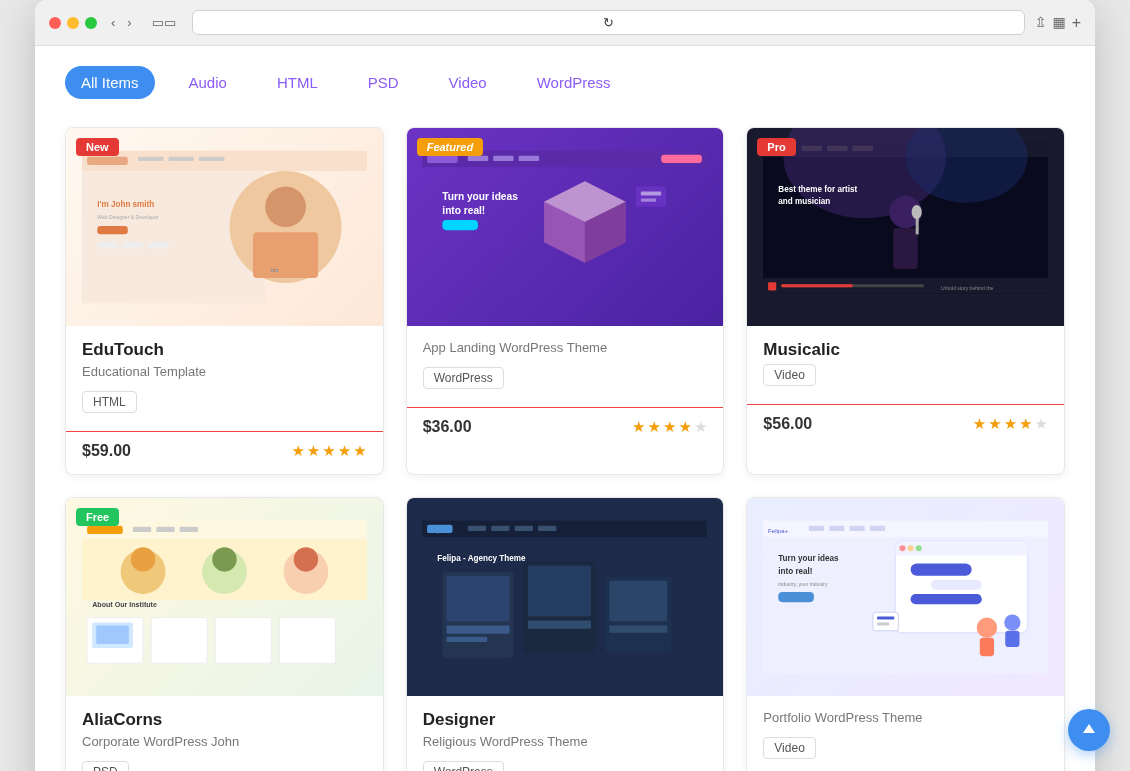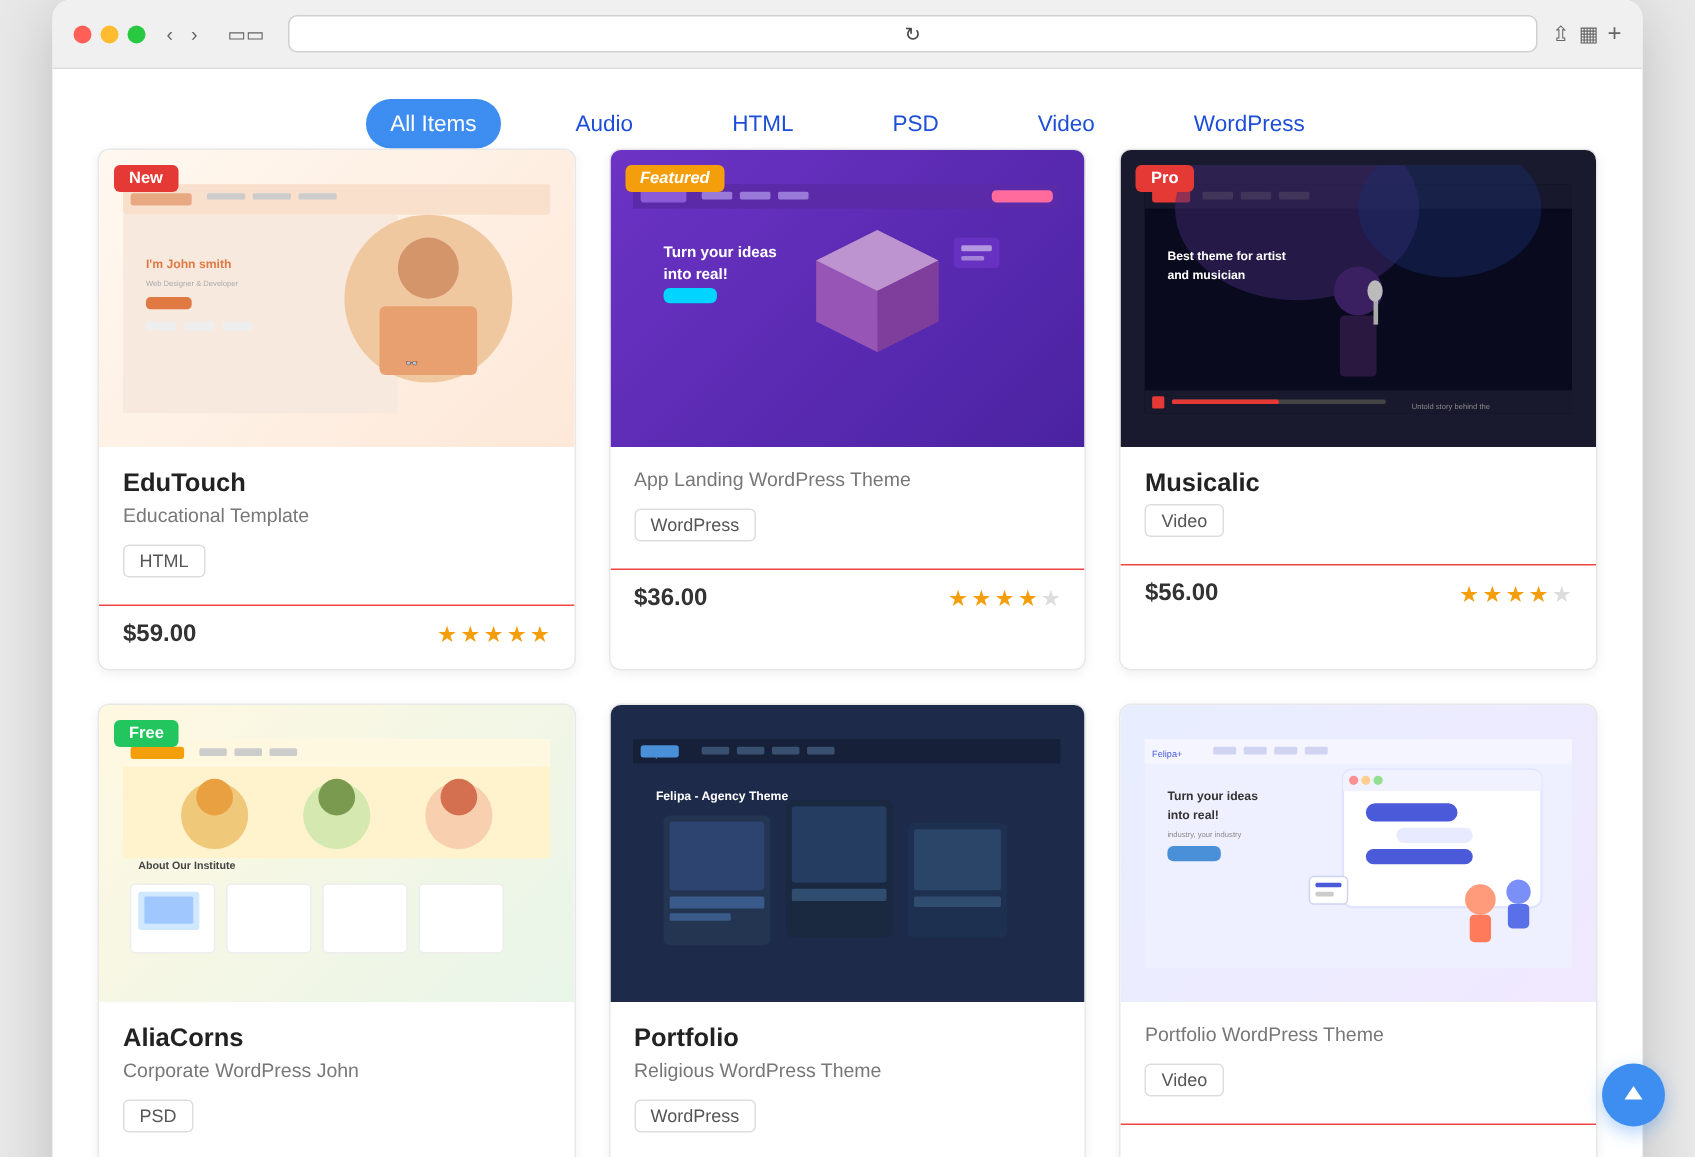--- a/index.html
+++ b/index.html
@@ -85,29 +85,30 @@
 
     .browser-content {
       background: #fff;
       padding: 20px 30px 30px;
     }
 
     
     .filter-nav {
       display: flex;
       align-items: center;
-      justify-content: center;
-      gap: 34px;
+      justify-content: flex-start;
+      gap: 18px;
+      margin-bottom: 28px;
     }
 
     .filter-btn {
       background: none;
       border: none;
       font-size: 15px;
-      color: #1d4ed8;
+      color: #8b5cf6;
       cursor: pointer;
       padding: 8px 16px;
       border-radius: 30px;
       transition: all 0.2s;
     }
 
     .filter-btn.active {
       background: #3d8ef0;
       color: #fff;
     }
@@ -214,21 +215,20 @@
     .thumb-appsi {
       background: linear-gradient(135deg, #6c33c5 0%, #4a23a1 100%);
       display: flex;
       align-items: center;
       justify-content: center;
     }
 
     .thumb-musicalic {
       background: #1a1a2e;
       display: flex;
-      align-items: center;
       justify-content: center;
       overflow: hidden;
     }
 
     .thumb-aliacorns {
       background: linear-gradient(135deg, #fff8e1 0%, #e8f5e9 100%);
       display: flex;
       align-items: center;
       justify-content: center;
     }
@@ -509,21 +509,21 @@
             <rect x="100" y="40" width="70" height="90" fill="#1a2840" rx="4"></rect>
             <rect x="104" y="44" width="62" height="50" fill="#253d60" rx="2"></rect>
             <rect x="104" y="98" width="62" height="8" fill="#304d70" rx="1"></rect>
 
             <rect x="180" y="55" width="65" height="75" fill="#1e3050" rx="4"></rect>
             <rect x="184" y="59" width="57" height="40" fill="#2a4568" rx="2"></rect>
             <rect x="184" y="103" width="57" height="7" fill="#304d70" rx="1"></rect>
           </svg>
         </div>
         <div class="item-body">
-          <div class="item-title">Portfolio</div>
+          <div class="item-title">Designer</div>
           <div class="item-subtitle">Religious WordPress Theme</div>
           <span class="item-tag">WordPress</span>
         </div>
         <div class="item-footer">
           <span class="item-price"></span>
           <div class="stars"></div>
         </div>
       </div>
 
       <div class="item-card">

